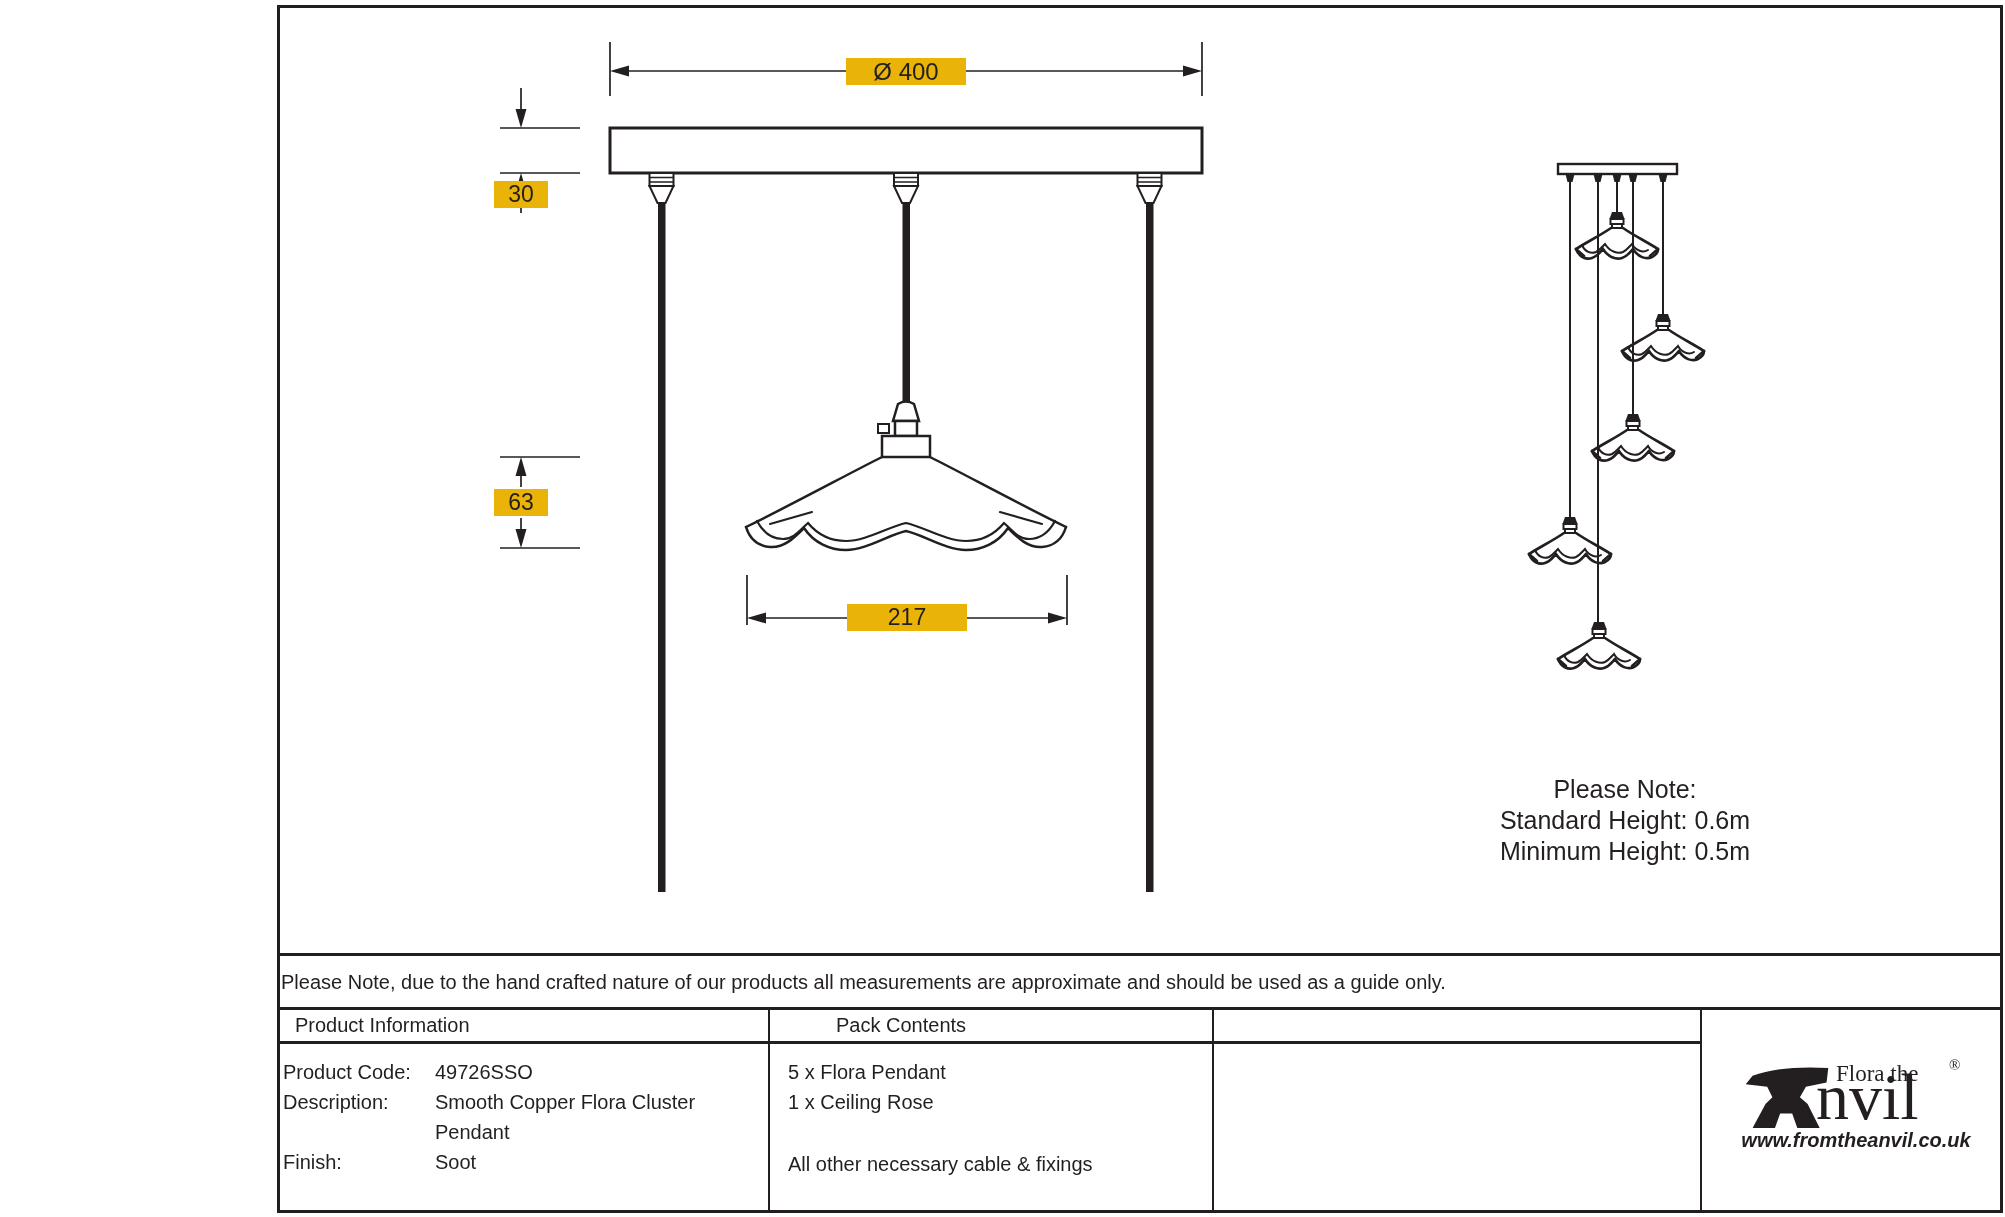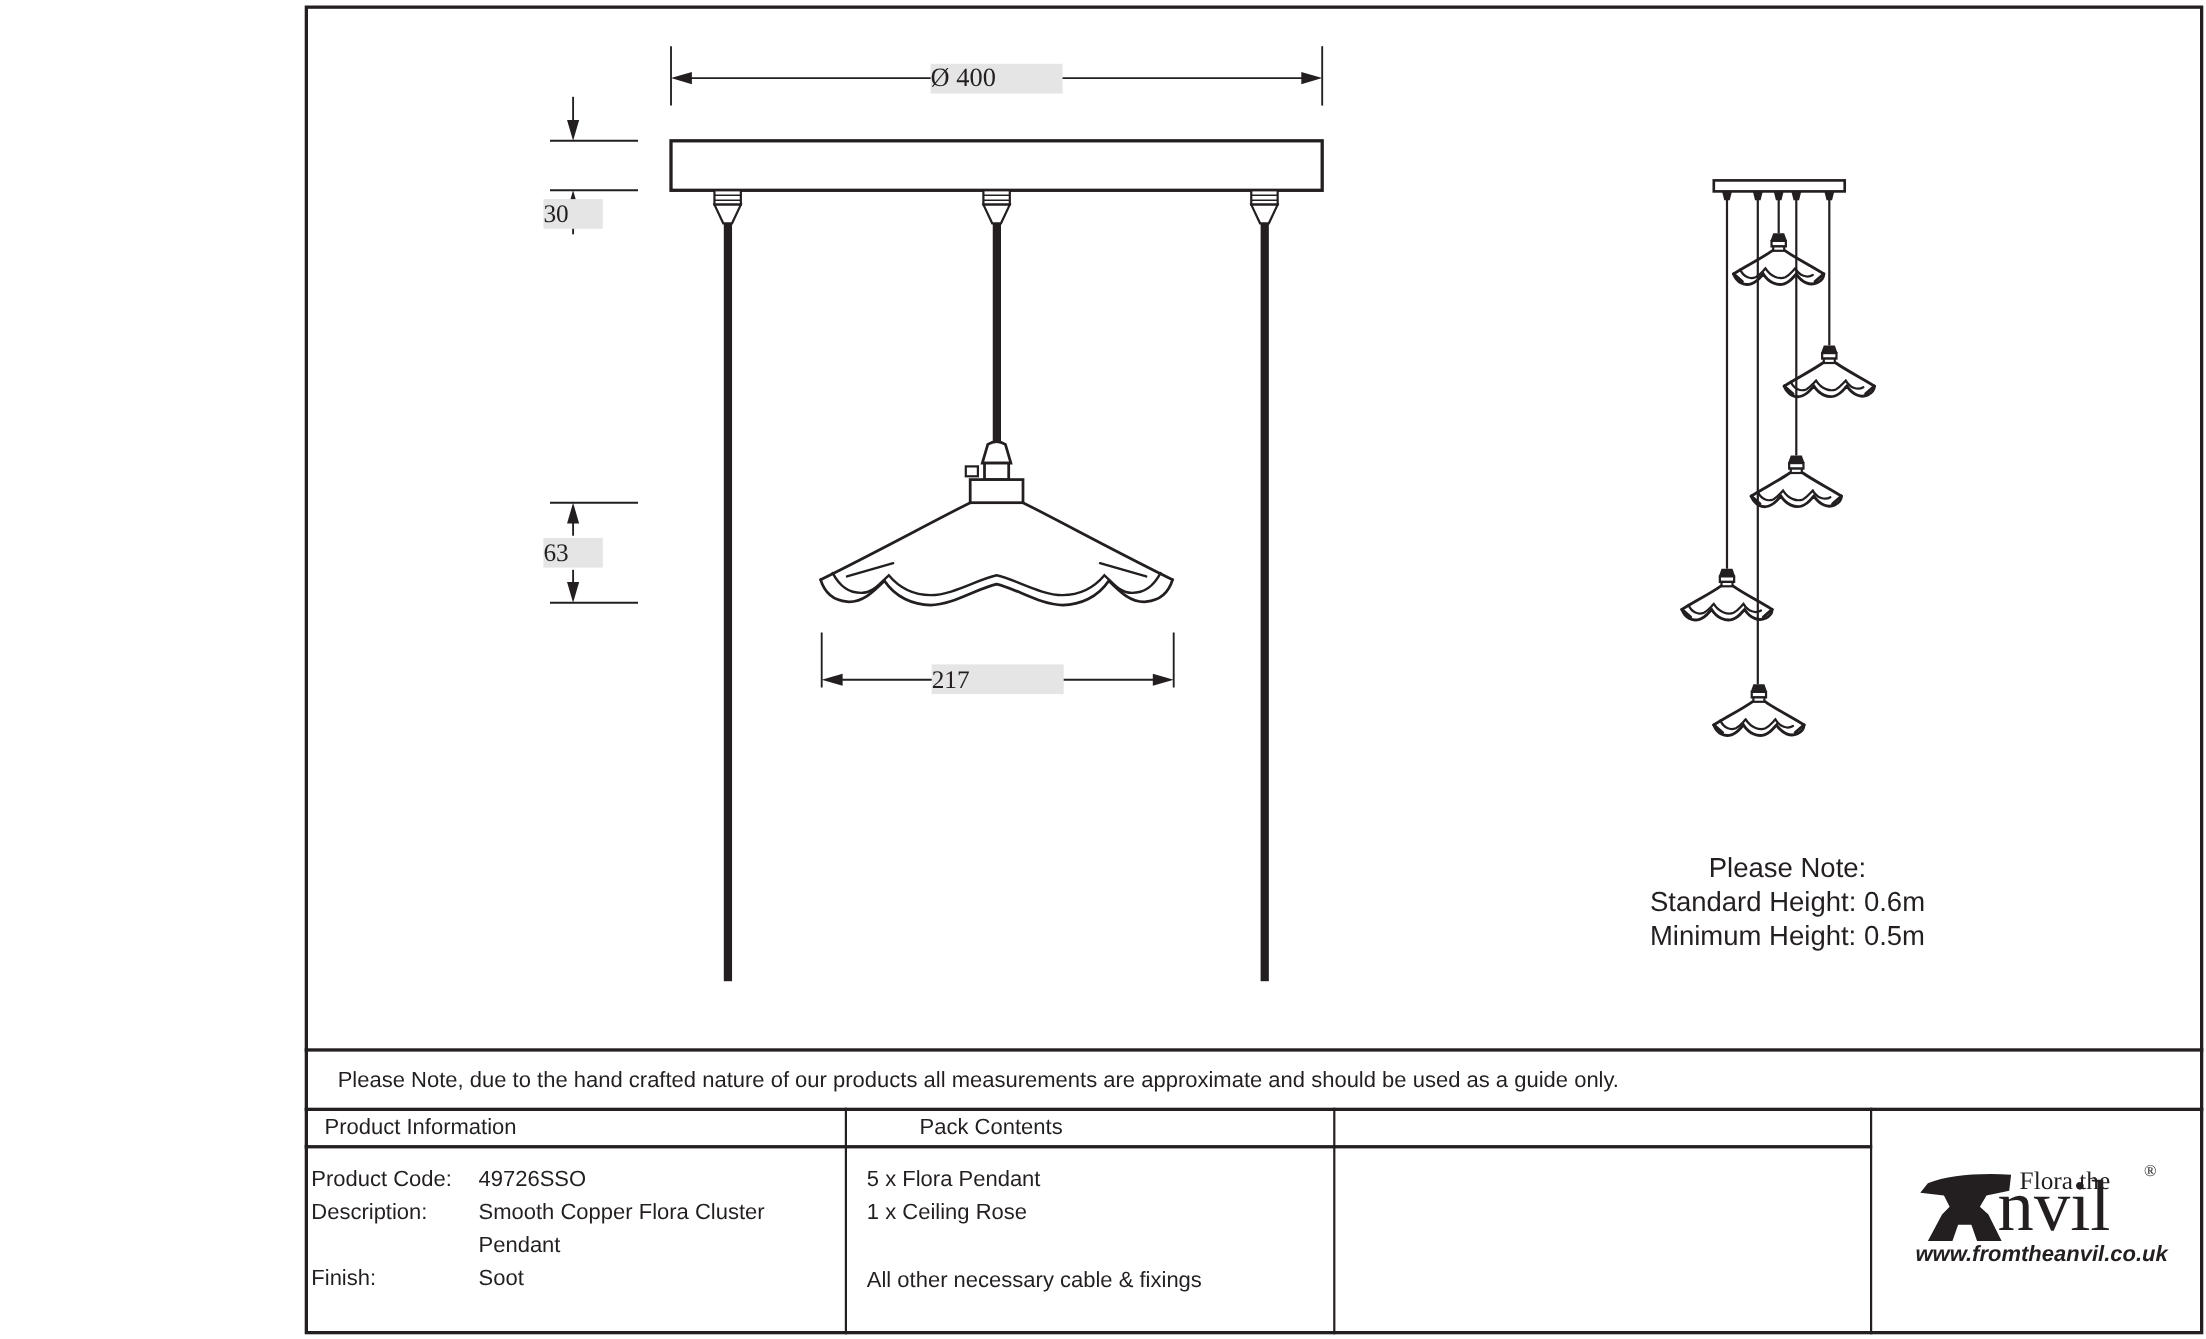--- a/index.html
+++ b/index.html
@@ -2,30 +2,30 @@
 <html><head>
 <meta charset="utf-8">
 <style>
   * { margin:0; padding:0; box-sizing:border-box; }
   html,body { width:2005px; height:1217px; background:#ffffff; }
   body { font-family:"Liberation Sans", sans-serif; color:#231f20; }
   .sheet { position:relative; width:2005px; height:1217px; background:#fff; overflow:hidden; }
   svg.drawing { position:absolute; left:0; top:0; }
   .frame { position:absolute; left:277px; top:5px; width:1726px; height:1208px;
            border:3px solid #231f20; }
-  .dim { position:absolute; font-size:23px; background:#e5e5e5; line-height:27px;font-family:Liberation Serif, serif; }
+  .dim { position:absolute; font-size:23px; text-align:center; background:#eab308; line-height:27px; }
   .dim-diameter { left:846px; top:58px; width:120px; font-size:24px; }
   .dim-rose { left:494px; top:137px; width:54px;margin-top:44px; }
   .dim-shade-h { left:494px; top:489px; width:54px; }
   .dim-shade-w { left:847px; top:604px; width:120px; }
   .note-block { position:absolute; left:1458px; top:774px; width:334px;
                 text-align:center; font-size:25px; line-height:31px; }
   .disclaimer-row { position:absolute; left:277px; top:953px; width:1726px; height:55px;
                     border-top:3px solid #231f20; display:flex; align-items:center;
-                    padding-left:30px; font-size:20px; }
+                    padding-left:4px; font-size:20px; }
   .hline, .vline { position:absolute; background:#231f20; }
   .tbl-top { left:277px; top:1007px; width:1726px; height:3px; }
   .tbl-headsep { left:277px; top:1041px; width:1425px; height:3px; }
   .tbl-v1 { left:768px; top:1007px; width:2px; height:206px; }
   .tbl-v2 { left:1212px; top:1007px; width:2px; height:206px; }
   .tbl-v3 { left:1700px; top:1007px; width:2px; height:206px; }
   .cell-header { position:absolute; font-size:20px; top:1014px; }
   .hdr-product { left:295px; }
   .hdr-pack { left:788px;margin-left:48px; }
   .info-body { position:absolute; left:283px; top:1057px; width:460px; font-size:20px; line-height:30px; }

